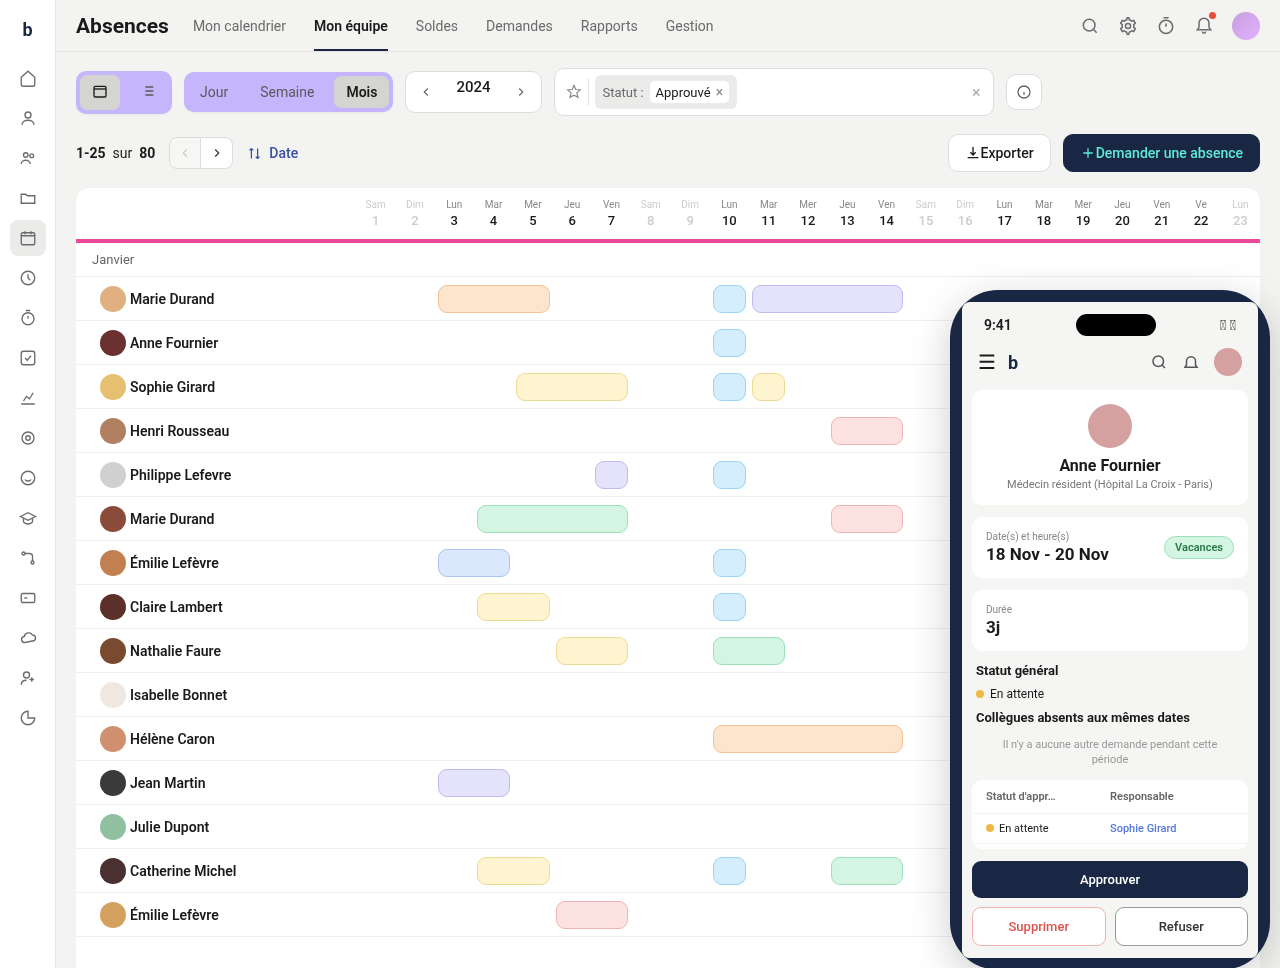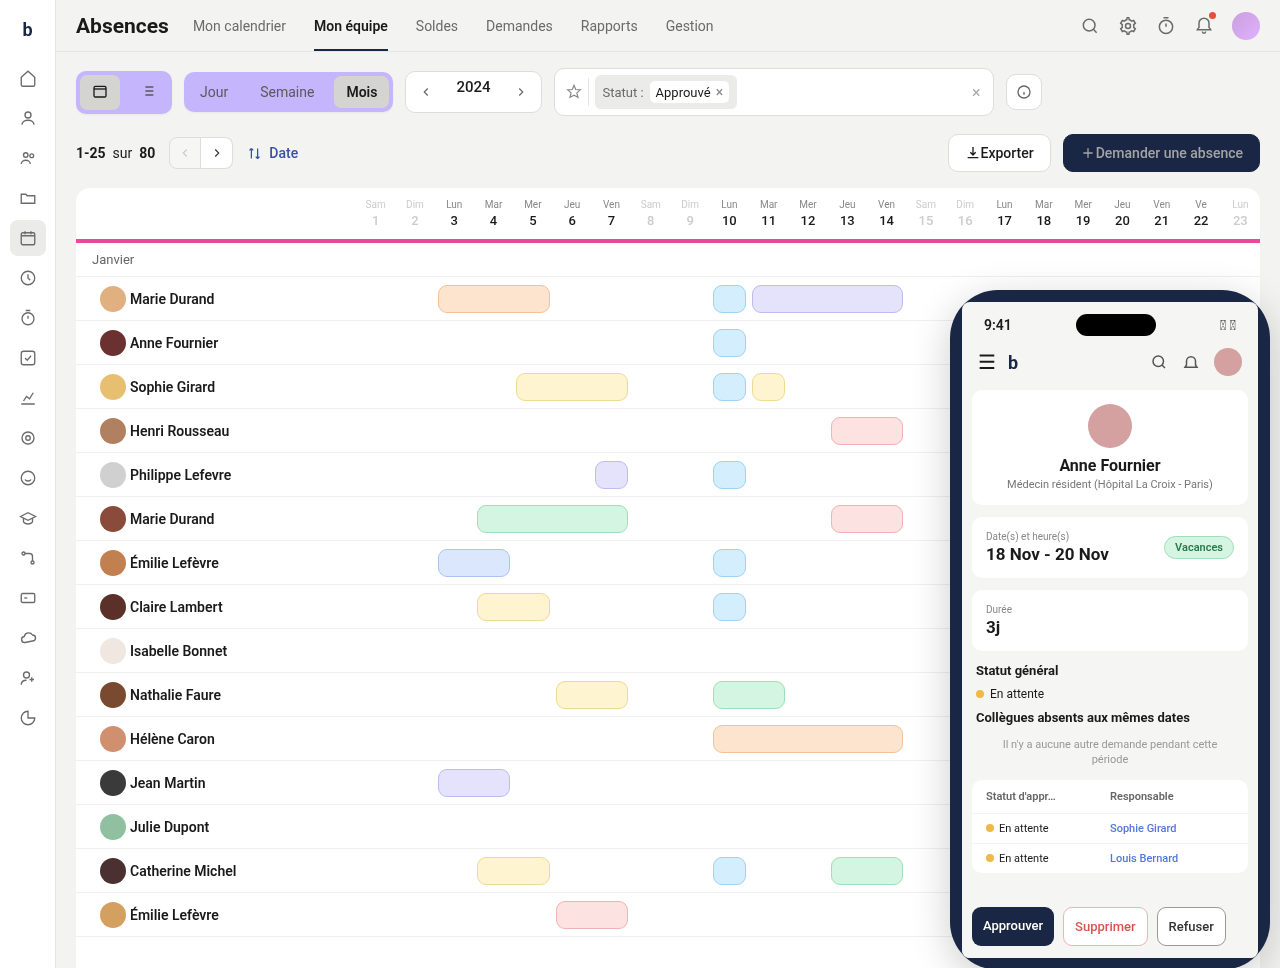--- a/index.html
+++ b/index.html
@@ -41,21 +41,21 @@
 .row2{display:flex;align-items:center;padding:8px 20px;gap:14px}
 .counts{font-size:14px}
 .counts b{font-weight:700}
 .pager{display:flex}
 .pgbtn{width:32px;height:32px;border:1px solid #ddd;background:#fff;display:flex;align-items:center;justify-content:center;cursor:pointer}
 .pgbtn:first-child{border-radius:8px 0 0 8px;background:#f6f6f4;color:#ccc}
 .pgbtn:last-child{border-radius:0 8px 8px 0;border-left:none}
 .sortbtn{display:flex;align-items:center;gap:7px;color:#3951a3;font-size:14px;font-weight:500;cursor:pointer}
 .actions{margin-left:auto;display:flex;gap:12px}
 .btn{padding:10px 16px;border-radius:10px;font-size:14px;font-weight:500;display:flex;align-items:center;gap:0;cursor:pointer;border:1px solid #ddd;background:#fff}
-.btn.primary{background:#1a2744;color:#a3a3a3;border-color:#1a2744}
+.btn.primary{background:#1a2744;color:#5eead4;border-color:#1a2744}
 .btn svg{width:16px;height:16px;stroke:currentColor;fill:none;stroke-width:2}
 .timeline{margin:8px 20px 0;background:#fff;border-radius:14px 14px 0 0;overflow:hidden;flex:1;display:flex;flex-direction:column}
 .th{display:flex;border-bottom:4px solid #ec4899}
 .th-name{width:280px;flex-shrink:0}
 .th-days{flex:1;display:grid;grid-template-columns:repeat(23,1fr)}
 .th-day{text-align:center;padding:10px 0;font-size:10px;line-height:1.35}
 .th-day .dw{color:#888}
 .th-day.we .dw,.th-day.we .dn{color:#ccc}
 .th-day .dn{font-size:13px;font-weight:500}
 .month-row{padding:9px 16px;font-size:13px;color:#666;border-bottom:1px solid #eee;background:#fff}
@@ -95,21 +95,21 @@
 .pst{display:flex;align-items:center;gap:6px;padding:3px 14px;font-size:12px}
 .dot{width:8px;height:8px;border-radius:50%;background:#f0b847}
 .pnote{font-size:11px;color:#999;text-align:center;padding:6px 28px;line-height:1.4}
 .ptable{background:#fff;margin:6px 10px 0;border-radius:10px;overflow:hidden}
 .pth{display:flex;padding:10px 14px;font-size:11px;color:#666;font-weight:600}
 .pth>div:first-child{flex:1}
 .pth>div:last-child{flex:1}
 .ptr{display:flex;padding:8px 14px;font-size:11px;align-items:center;border-top:1px solid #f3f3f1}
 .ptr .st{flex:1;display:flex;align-items:center;gap:5px}
 .ptr .resp{flex:1;color:#5577dd;font-weight:500}
-.pactions{margin-top:auto;padding:12px 10px;display:flex;flex-direction:row;gap:9px;background:#f5f5f3}
+.pactions{margin-top:auto;padding:12px 10px;display:flex;flex-direction:column;gap:9px;background:#f5f5f3}
 .pbtn{padding:11px;border-radius:9px;font-size:13px;font-weight:500;text-align:center;cursor:pointer}
 .pbtn.appr{background:#1a2744;color:#fff}
 .prow2{display:flex;gap:9px}
 .pbtn.del{flex:1;border:1px solid #f0b2b2;color:#d9534f;background:#fff}
 .pbtn.ref{flex:1;border:1px solid #999;color:#333;background:#fff}
 </style>
 </head>
 <body>
 
 <div class="app">
@@ -509,34 +509,34 @@
               <div class="av" style="background:#5b3028"></div>
               <span>Claire Lambert</span>
             </div>
             <div class="trow-days">
               <div class="bar c4" style="left: calc(13.0435% + 3px); width: calc(8.69565% - 6px);"></div>
               <div class="bar c2" style="left: calc(39.1304% + 3px); width: calc(4.34783% - 6px);"></div>
             </div>
           </div>
           <div class="trow">
             <div class="trow-name">
+              <div class="av" style="background:#7a4a30"></div>
+              <span>Nathalie Faure</span>
+            </div>
+            <div class="trow-days">
+              <div class="bar c4" style="left: calc(21.7391% + 3px); width: calc(8.69565% - 6px);"></div>
+              <div class="bar c6" style="left: calc(39.1304% + 3px); width: calc(8.69565% - 6px);"></div>
+            </div>
+          </div>
+          <div class="trow">
+            <div class="trow-name">
               <div class="av" style="background:#f0e8e0"></div>
               <span>Isabelle Bonnet</span>
             </div>
             <div class="trow-days"></div>
-          </div>
-          <div class="trow">
-            <div class="trow-name">
-              <div class="av" style="background:#7a4a30"></div>
-              <span>Nathalie Faure</span>
-            </div>
-            <div class="trow-days">
-              <div class="bar c4" style="left: calc(21.7391% + 3px); width: calc(8.69565% - 6px);"></div>
-              <div class="bar c6" style="left: calc(39.1304% + 3px); width: calc(8.69565% - 6px);"></div>
-            </div>
           </div>
           <div class="trow">
             <div class="trow-name">
               <div class="av" style="background:#d09070"></div>
               <span>Hélène Caron</span>
             </div>
             <div class="trow-days">
               <div class="bar c1" style="left: calc(39.1304% + 3px); width: calc(21.7391% - 6px);"></div>
             </div>
           </div>

